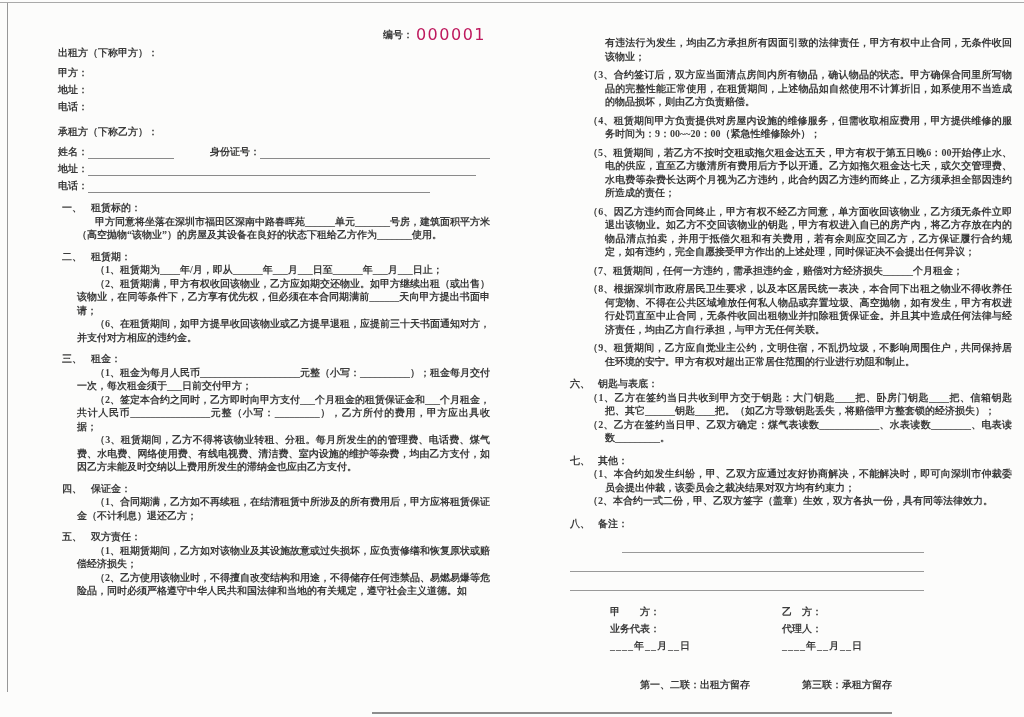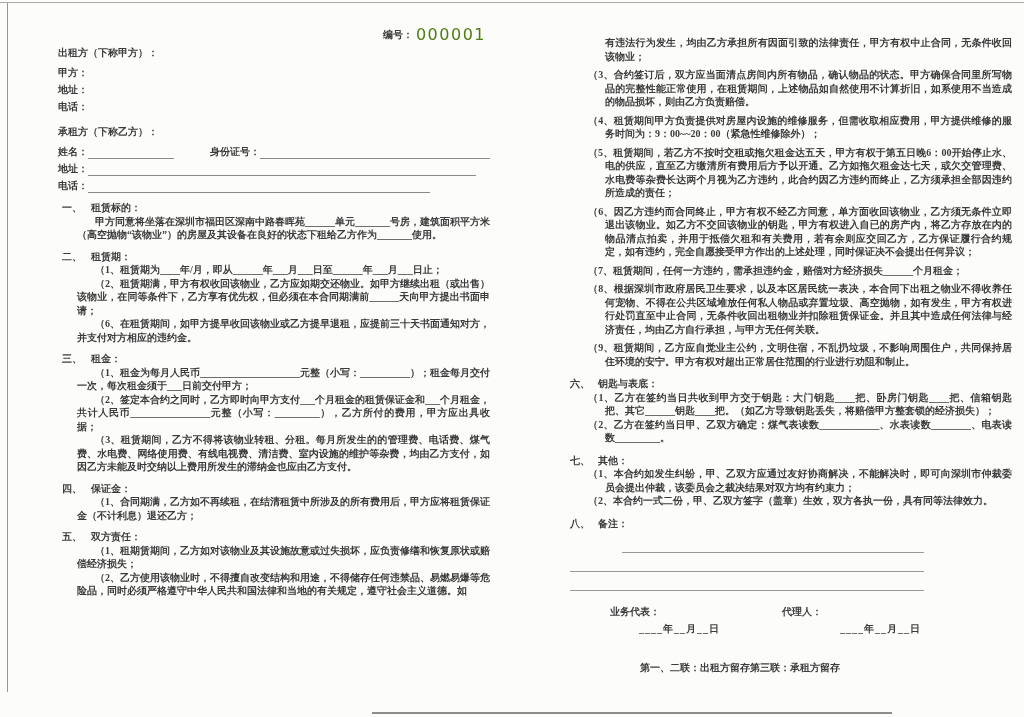--- a/index.html
+++ b/index.html
@@ -16,21 +16,21 @@
   .edge-bottom { position:absolute; top:712px; left:372px; width:520px; height:2px; background:#8d8d8d; }
 
   .col-left  { position:absolute; left:58px;  top:24px; width:432px; }
   .col-right { position:absolute; left:570px; top:36px; width:442px; }
 
   .doc-title { font-size:20px; line-height:24px; letter-spacing:9px; text-align:center;
                padding-right:84px; color:#3a3a3a; }
   .serial-row { text-align:right; padding-right:4px; margin-top:4px; height:18px; }
   .serial-label { font-size:10px; vertical-align:2px; }
   .serial-number { font-family:"DejaVu Sans","Liberation Sans",sans-serif; font-weight:normal;
-                   font-size:16px; color:#4d7c0f; letter-spacing:1.5px; margin-left:3px; }
+                   font-size:16px; color:#be185d; letter-spacing:1.5px; margin-left:3px; }
 
   .party-block { }
   .party-heading { height:17px; }
   .field-row { height:17px; display:flex; align-items:flex-end; }
   .field-label { white-space:nowrap; padding-bottom:1px; }
   .blank { border-bottom:1px solid #8a8a8a; height:12px; }
   .blank-name { width:86px; margin-right:36px; }
   .blank-grow { flex:1; }
   .blank-addr { flex:1; margin-right:14px; }
   .blank-phone { flex:1; margin-right:60px; }
@@ -51,23 +51,23 @@
   .col-right .sec-body .para { padding-left:23px; text-indent:-17px; }
 
   .remarks { margin-top:4px; }
   .remark-line { border-bottom:1px solid #999; height:19px; margin-right:88px; }
   .remark-line.first { margin-left:52px; }
 
   .sign-block { margin-top:14px; margin-left:40px; }
   .sign-row { display:flex; height:17px; }
   .sign-a { width:172px; flex:none; }
   .sign-b { flex:1; }
-  .date-row .sign-a, .date-row .sign-b { letter-spacing:1px;margin-left:29px; }
-
-  .copies-row { display:flex; margin-top:22px; margin-left:70px; white-space:nowrap; }
+  .date-row .sign-a, .date-row .sign-b { letter-spacing:1px; }
+
+  .copies-row { display:flex; margin-top:22px; margin-left:70px; gap:52px; white-space:nowrap; }
 </style>
 </head>
 <body>
 
 <div class="page">
   <div class="edge-top"></div>
   <div class="edge-left"></div>
   <div class="edge-bottom"></div>
 
   <div class="col-left">
@@ -201,20 +201,24 @@
       </div>
       <div class="remarks">
         <div class="remark-line first"></div>
         <div class="remark-line"></div>
         <div class="remark-line"></div>
       </div>
     </div>
 
     <div class="sign-block">
       <div class="sign-row">
+        <span class="sign-a">甲　　方：</span>
+        <span class="sign-b">乙　方：</span>
+      </div>
+      <div class="sign-row">
         <span class="sign-a">业务代表：</span>
         <span class="sign-b">代理人：</span>
       </div>
       <div class="sign-row date-row">
         <span class="sign-a">____年__月__日</span>
         <span class="sign-b">____年__月__日</span>
       </div>
     </div>
 
     <div class="copies-row">

